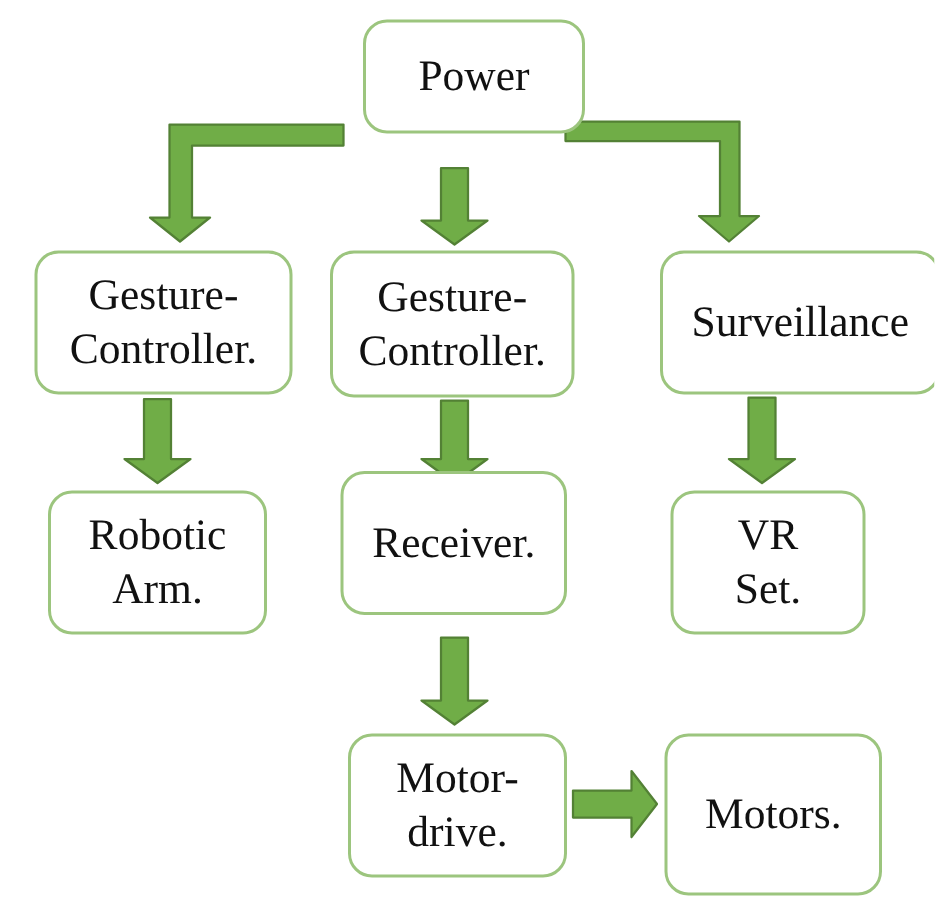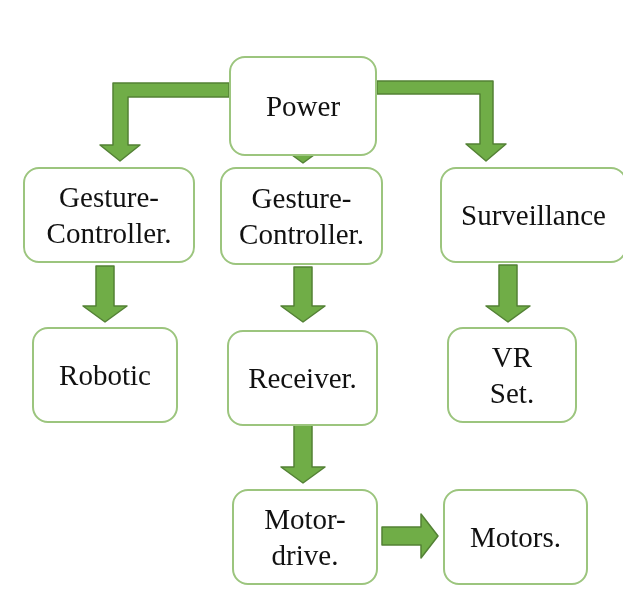--- a/index.html
+++ b/index.html
@@ -33,29 +33,29 @@
     border-radius:16px;
     display:flex;
     flex-direction:column;
     align-items:center;
     justify-content:center;
     text-align:center;
     font-size:29px;
     line-height:36px;
     color:var(--text-color);
   }
-  .n-power  {left:229px;top:13px; width:148px;height:100px;margin-top:43px;}
+  .n-power  {left:242px;top:13px; width:148px;height:76px;}
   .n-gl     {left:23px; top:167px;width:172px;height:96px;}
   .n-gc     {left:220px;top:167px;width:163px;height:98px;}
   .n-sc     {left:420px;top:167px;width:187px;height:96px;margin-left:20px;}
   .n-ra     {left:32px; top:327px;width:146px;height:96px;}
-  .n-re     {left:227px;top:330px;width:151px;height:96px;}
+  .n-re     {left:227px;top:314px;width:151px;height:96px;}
   .n-vr     {left:447px;top:327px;width:130px;height:96px;}
   .n-md     {left:232px;top:489px;width:146px;height:96px;}
-  .n-mo     {left:443px;top:489px;width:145px;height:96px;}
+  .n-mo     {left:443px;top:489px;width:145px;height:108px;}
 </style>
 </head>
 <body>
 
 <div class="canvas">
 
   <svg class="arrow-layer" viewBox="0 0 623 600" xmlns="http://www.w3.org/2000/svg">
     <path d="M229,83 L113,83 L113,145 L100,145 L120,161 L140,145 L128,145 L128,97 L229,97 Z"></path>
     <path d="M377,81 L493,81 L493,144 L506,144 L486,161 L466,144 L480,144 L480,94 L377,94 Z"></path>
     <path d="M294,112 L312,112 L312,147 L325,147 L303,163 L281,147 L294,147 Z"></path>
@@ -79,20 +79,21 @@
     <span>Gesture-</span>
     <span>Controller.</span>
   </div>
 
   <div class="node n-sc">
     <span>Surveillance</span>
   </div>
 
   <div class="node n-ra">
     <span>Robotic</span>
+    <span>Arm.</span>
   </div>
 
   <div class="node n-re">
     <span>Receiver.</span>
     <span></span>
   </div>
 
   <div class="node n-md">
     <span>Motor-</span>
     <span>drive.</span>

